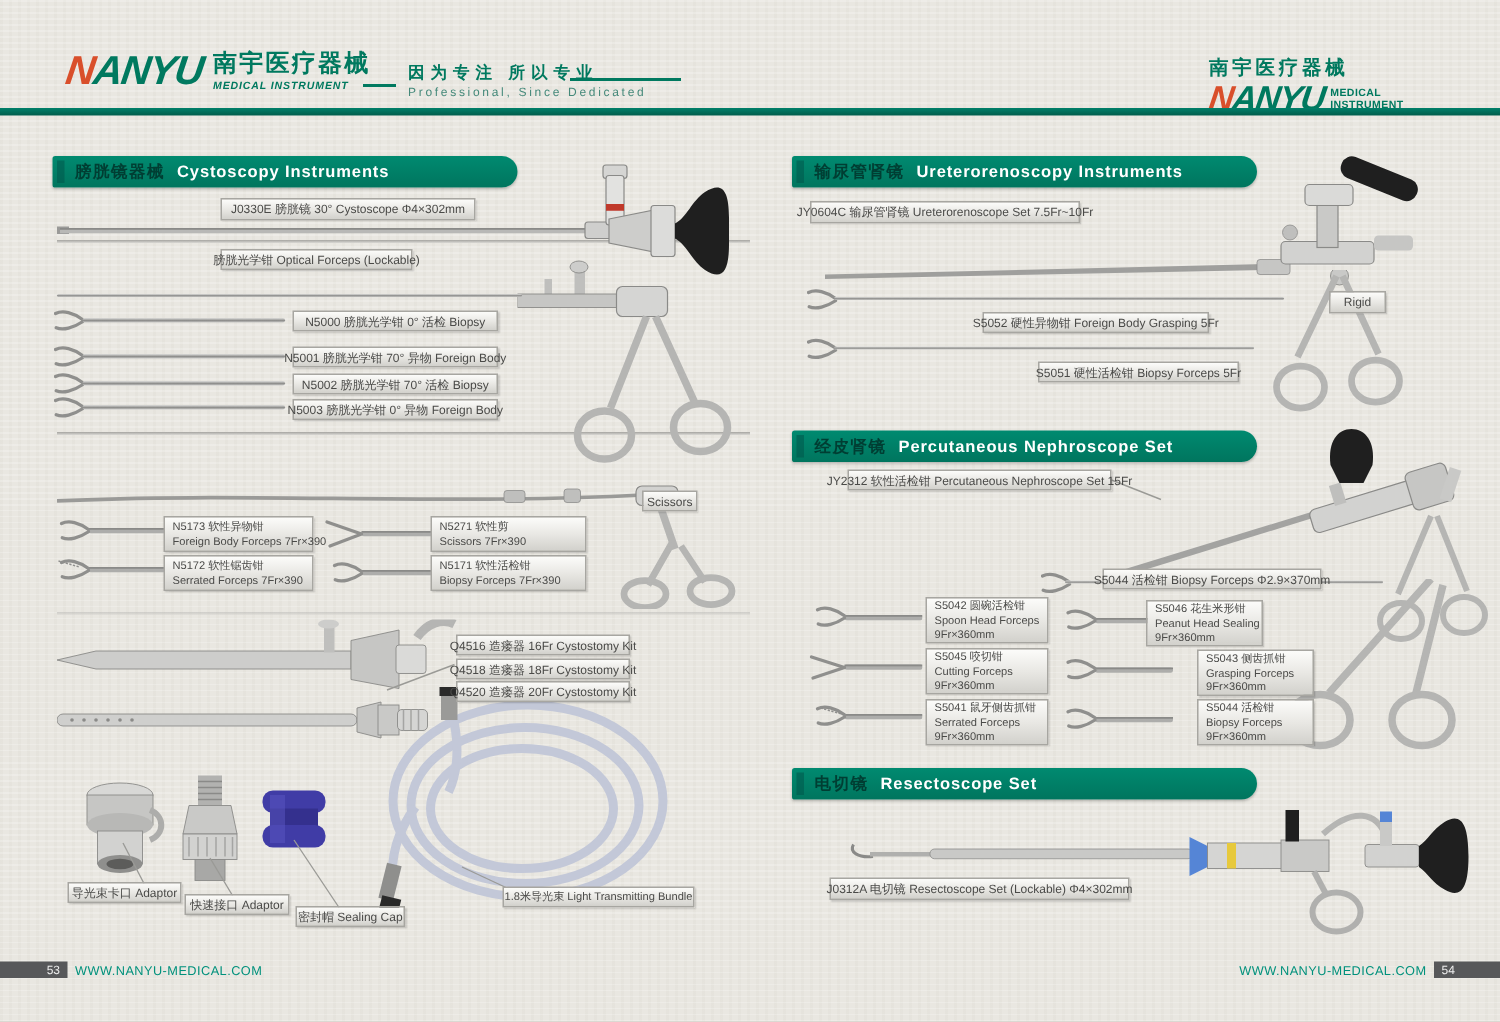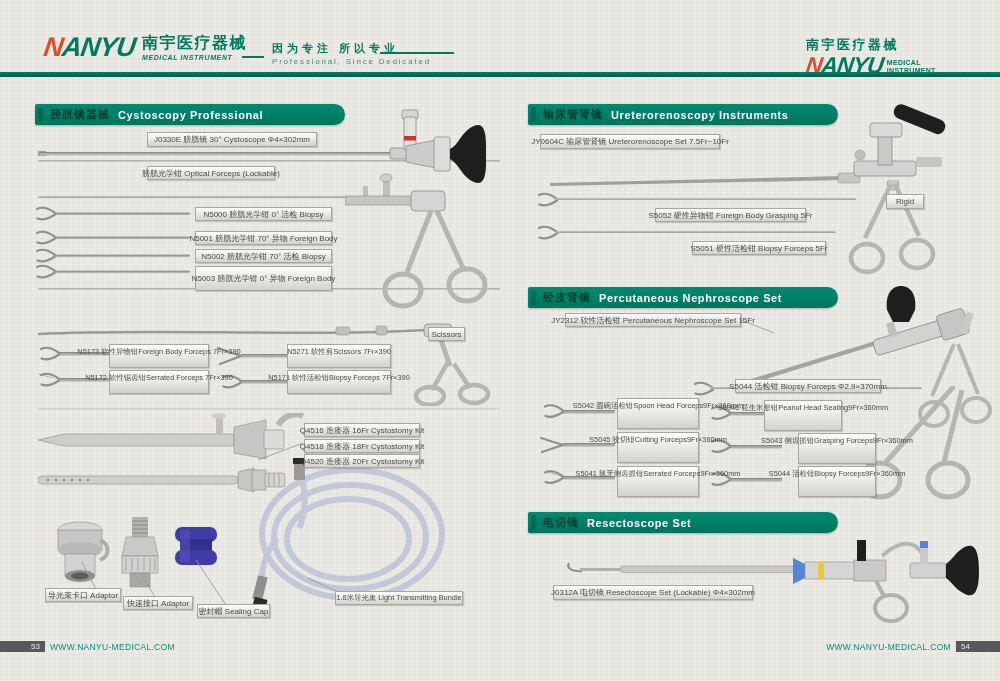--- a/index.html
+++ b/index.html
@@ -32,21 +32,21 @@
     border-radius:2px 12px 12px 2px;display:flex;align-items:center;gap:8px;padding-left:15px;box-sizing:border-box;
     box-shadow:0 1px 2px rgba(0,0,0,.25)}
   .section-bar::before{content:"";position:absolute;left:3px;top:3px;bottom:3px;width:5px;background:#00564a;opacity:.55}
   .sb-cn{font-size:11px;font-weight:bold;color:#003e33;letter-spacing:1px}
   .sb-en{font-size:11px;font-weight:bold;color:#ffffff;letter-spacing:.6px;white-space:nowrap}
   
   .lbl{position:absolute;background:linear-gradient(180deg,#fcfcfa 0%,#e9e8e4 50%,#d2d1cc 100%);
     border:1px solid #a7a6a1;box-shadow:1px 1px 1px rgba(0,0,0,.15);color:#4a4a48;font-size:8px;
     display:flex;align-items:center;justify-content:center;white-space:nowrap;box-sizing:border-box;padding:0 3px;z-index:5}
   .lbl.sm{font-size:7.4px}
-  .lbl.multi{flex-direction:row;align-items:flex-start;font-size:7.4px;line-height:1.3;padding:2px 5px}
+  .lbl.multi{flex-direction:column;align-items:flex-start;font-size:7.4px;line-height:1.3;padding:2px 5px}
   
   .rod{position:absolute;height:3px;background:linear-gradient(180deg,#dededc 0%,#8f8f8d 55%,#c6c6c4 100%);border-radius:2px;z-index:2}
   .rod.thin{height:2px}
   .hdiv{position:absolute;height:2px;background:linear-gradient(180deg,#a5a4a0,#dad9d5);z-index:1}
   .illus{position:absolute;z-index:2}
   
   .pagenum-l{position:absolute;left:0;top:641px;width:45px;height:11px;background:#57585a;color:#ececec;font-size:8px;
     display:flex;align-items:center;justify-content:flex-end;padding-right:5px;box-sizing:border-box}
   .pagenum-r{position:absolute;right:0;top:641px;width:44px;height:11px;background:#57585a;color:#ececec;font-size:8px;
     display:flex;align-items:center;padding-left:5px;box-sizing:border-box}
@@ -84,21 +84,21 @@
       <div class="subs">
         <div>MEDICAL</div>
         <div>INSTRUMENT</div>
       </div>
     </div>
   </div>
   <div class="header-rule"></div>
 
   <div class="section-bar" style="left:35px;top:104px">
     <span class="sb-cn">膀胱镜器械</span>
-    <span class="sb-en">Cystoscopy Professional</span>
+    <span class="sb-en">Cystoscopy Instruments</span>
   </div>
 
   <svg class="illus" style="left:38px;top:106px" width="450" height="78" viewBox="0 0 450 78">
     <rect x="0" y="45" width="8" height="5" fill="#9a9a98"></rect>
     <rect x="2" y="46" width="356" height="3.5" fill="#b8b8b6"></rect>
     <rect x="2" y="46" width="356" height="1.2" fill="#8a8a88"></rect>
     <rect x="352" y="42" width="18" height="11" rx="2" fill="#cfcfcd" stroke="#8a8a88" stroke-width="0.8"></rect>
     <rect x="364" y="4" width="16" height="9" rx="2" fill="#d5d5d3" stroke="#8a8a88" stroke-width="0.8"></rect>
     <rect x="366" y="11" width="12" height="33" rx="2" fill="#e2e2e0" stroke="#8a8a88" stroke-width="0.8"></rect>
     <rect x="366" y="30" width="12" height="4.5" fill="#c0392b"></rect>
@@ -139,21 +139,21 @@
   <svg class="illus" style="left:36px;top:248px" width="21" height="16" viewBox="0 0 21 16">
       <use href="#jaw-open"></use>
     </svg>
   <div class="rod" style="left:55px;top:254px;width:135px"></div>
   <div class="lbl" style="left:195px;top:249px;width:137px;height:14px">N5002 膀胱光学钳 70°  活检 Biopsy</div>
 
   <svg class="illus" style="left:36px;top:264px" width="21" height="16" viewBox="0 0 21 16">
       <use href="#jaw-open"></use>
     </svg>
   <div class="rod" style="left:55px;top:270px;width:135px"></div>
-  <div class="lbl" style="left:195px;top:266px;width:137px;height:25px">N5003 膀胱光学钳  0°  异物 Foreign Body</div>
+  <div class="lbl" style="left:195px;top:266px;width:137px;height:14px">N5003 膀胱光学钳  0°  异物 Foreign Body</div>
 
   <div class="hdiv" style="left:38px;top:288px;width:462px"></div>
 
   <svg class="illus" style="left:38px;top:318px" width="455" height="88" viewBox="0 0 455 88">
     <path d="M0,16 C120,10 260,19 390,12" stroke="#9a9a98" stroke-width="2.5" fill="none"></path>
     <rect x="298" y="9" width="14" height="8" rx="2" fill="#bfbfbd" stroke="#8a8a88" stroke-width=".5"></rect>
     <rect x="338" y="8" width="11" height="9" rx="2" fill="#bfbfbd" stroke="#8a8a88" stroke-width=".5"></rect>
     <rect x="386" y="6" width="28" height="13" rx="4" fill="#d2d2d0" stroke="#8a8a88" stroke-width=".8"></rect>
     <path d="M402,19 L412,48" stroke="#b5b5b3" stroke-width="5"></path>
     <path d="M410,44 L394,72 M416,46 L432,70" stroke="#b5b5b3" stroke-width="4.5" fill="none"></path>

